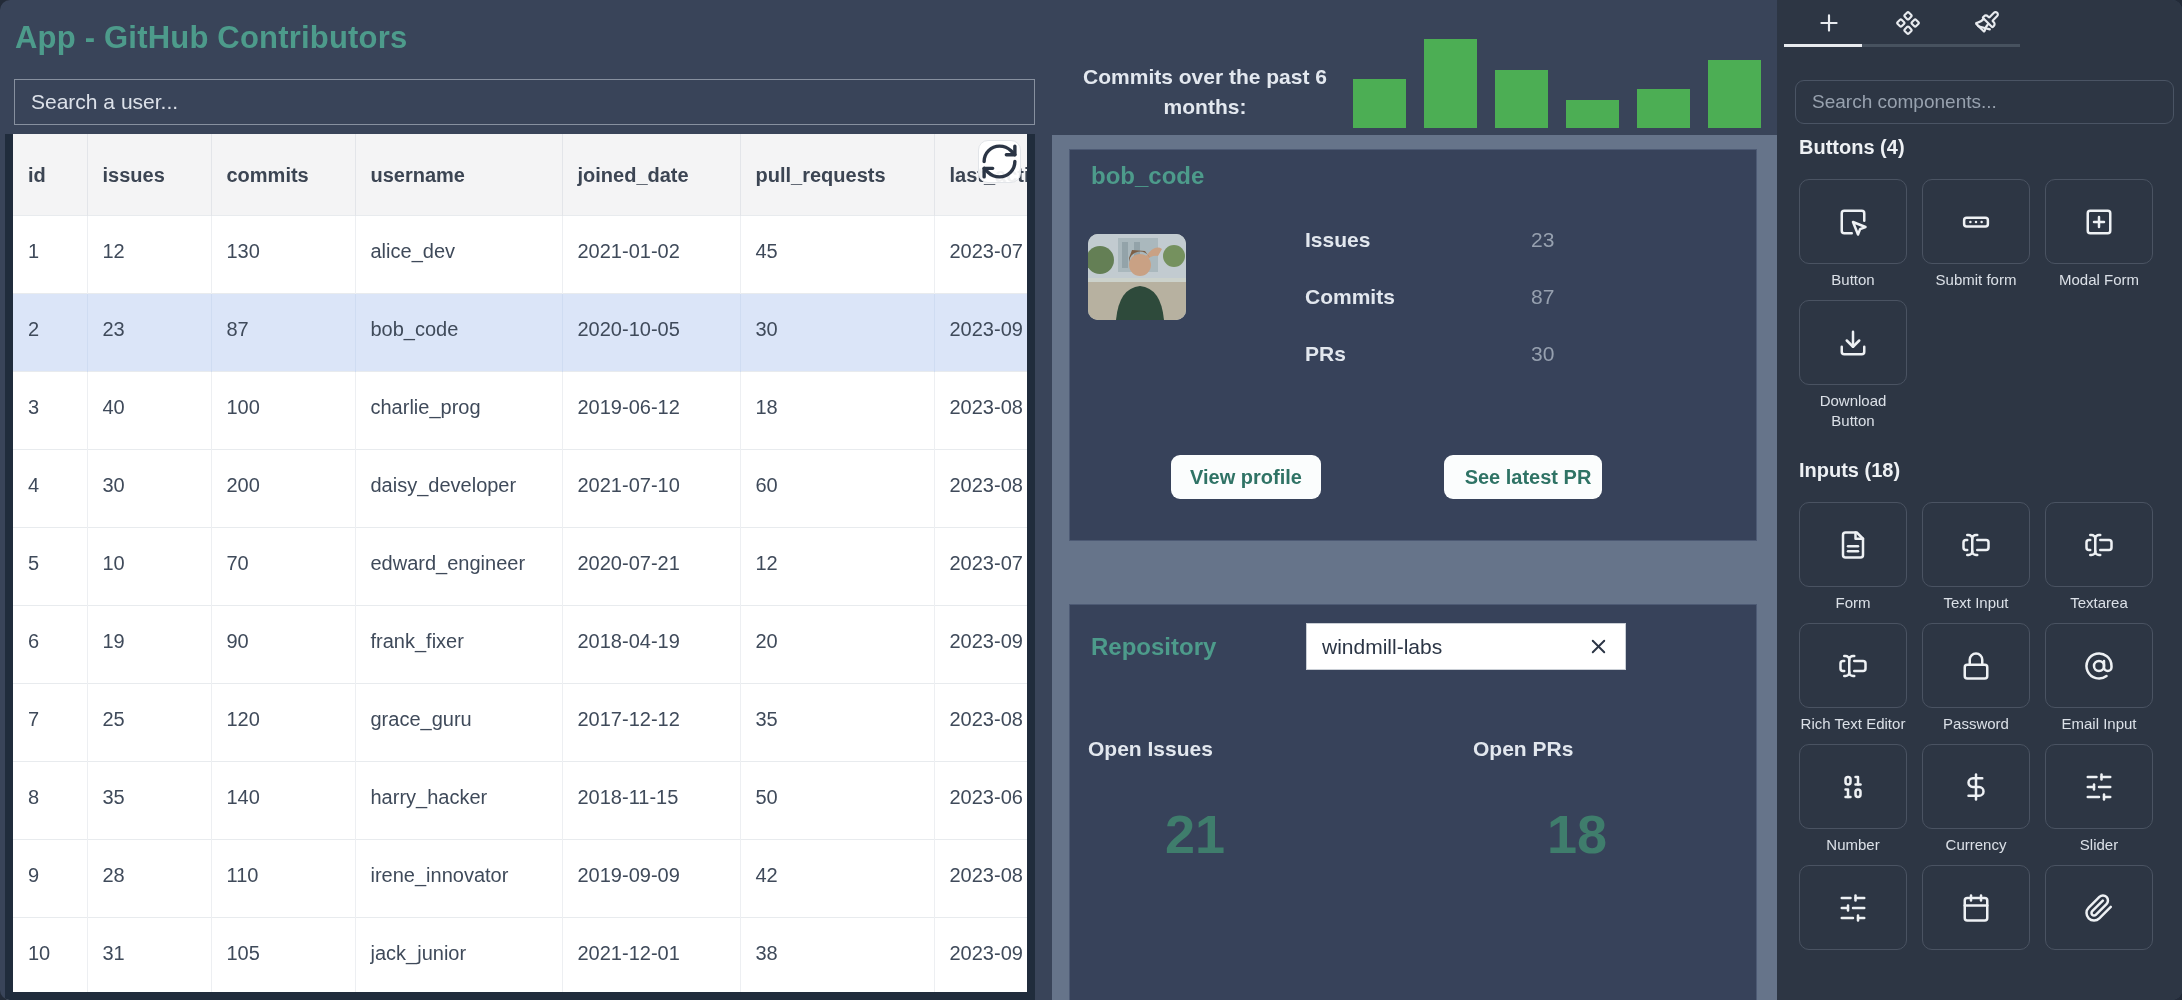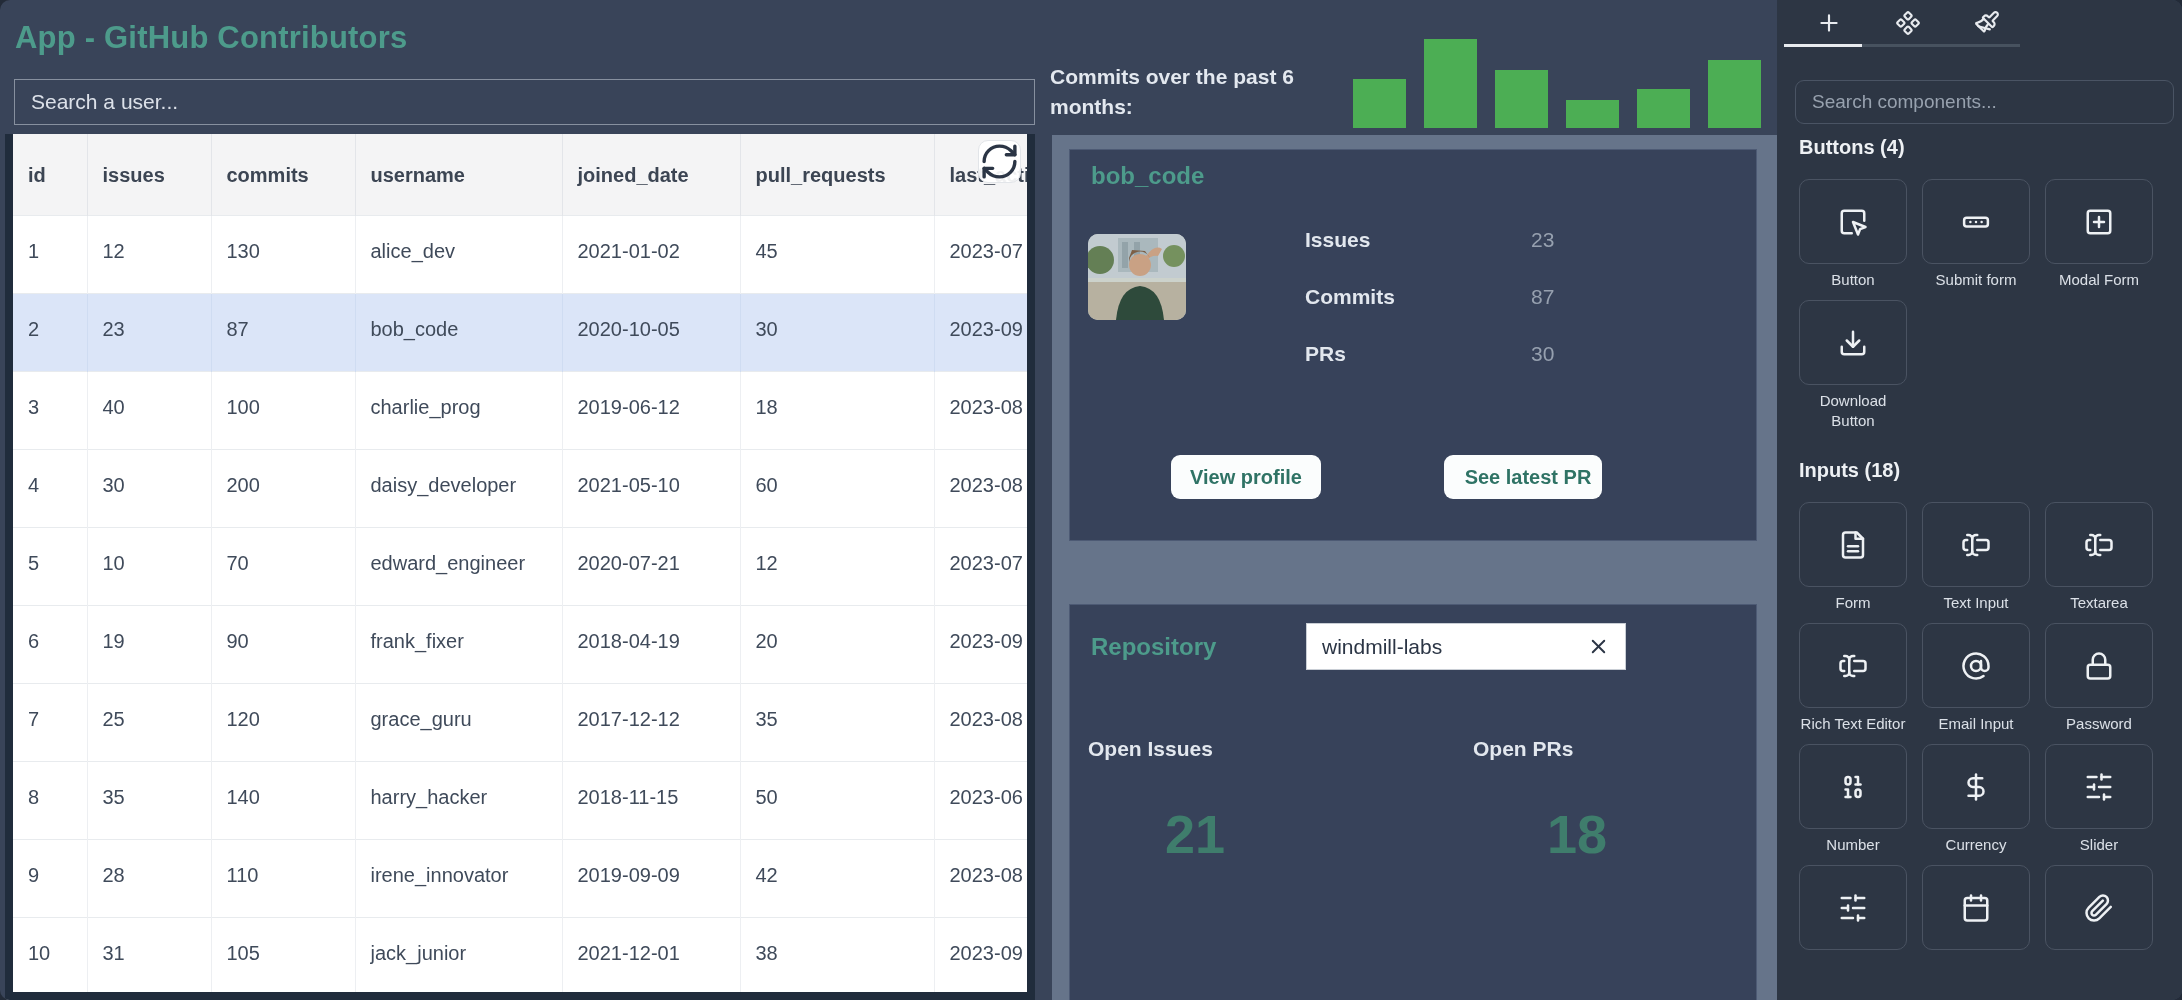--- a/index.html
+++ b/index.html
@@ -42,21 +42,21 @@
   tr.selected td { background:#dbe5f8; border-right-color:#cfdcf2; }
   .refresh-btn {
     position:absolute; top:6px; right:6px; width:43px; height:43px;
     background:rgba(255,255,255,.92); border:1px solid #e2e5e9; border-radius:10px;
     color:#2b3545; display:flex; align-items:center; justify-content:center; cursor:pointer; z-index:3;
   }
   .refresh-btn svg { width:23px; height:23px; }
   
   .chart-label {
     position:absolute; left:1050px; top:62px; width:310px;
-    font-size:21px; font-weight:600; color:#e3e8ef; line-height:30px;
+    font-size:21px; font-weight:600; color:#e3e8ef; line-height:30px;text-align:center;
   }
   .bar-chart {
     position:absolute; left:1353px; top:39px; width:412px; height:89px;
     display:flex; align-items:flex-end; gap:18px;
   }
   .bar { width:53px; }
   
   .panel {
     position:absolute; left:1052px; top:135px; width:725px; height:865px;
     background:#66748a; overflow:hidden;
@@ -190,21 +190,21 @@
             <td>charlie_prog</td>
             <td>2019-06-12</td>
             <td>18</td>
             <td>2023-08</td>
           </tr>
           <tr>
             <td>4</td>
             <td>30</td>
             <td>200</td>
             <td>daisy_developer</td>
-            <td>2021-05-10</td>
+            <td>2021-07-10</td>
             <td>60</td>
             <td>2023-08</td>
           </tr>
           <tr>
             <td>5</td>
             <td>10</td>
             <td>70</td>
             <td>edward_engineer</td>
             <td>2020-07-21</td>
             <td>12</td>
@@ -465,37 +465,37 @@
                   <path d="M9 7v10"></path>
                 </svg>
               </span>
             </div>
             <div class="comp-label">Rich Text Editor</div>
           </div>
           <div class="comp">
             <div class="tile">
               <span class="tile-icon" style="width: 30px; height: 30px;">
                 <svg viewBox="0 0 24 24" fill="none" stroke="currentColor" stroke-width="2" stroke-linecap="round" stroke-linejoin="round" style="width:100%;height:100%">
+                  <rect x="3" y="11" width="18" height="11" rx="2"></rect>
+                  <path d="M7 11V7a5 5 0 0 1 10 0v4"></path>
+                </svg>
+              </span>
+            </div>
+            <div class="comp-label">Password</div>
+          </div>
+          <div class="comp">
+            <div class="tile">
+              <span class="tile-icon" style="width: 30px; height: 30px;">
+                <svg viewBox="0 0 24 24" fill="none" stroke="currentColor" stroke-width="2" stroke-linecap="round" stroke-linejoin="round" style="width:100%;height:100%">
                   <circle cx="12" cy="12" r="4"></circle>
                   <path d="M16 8v5a3 3 0 0 0 6 0v-1a10 10 0 1 0-4 8"></path>
                 </svg>
               </span>
             </div>
             <div class="comp-label">Email Input</div>
-          </div>
-          <div class="comp">
-            <div class="tile">
-              <span class="tile-icon" style="width: 30px; height: 30px;">
-                <svg viewBox="0 0 24 24" fill="none" stroke="currentColor" stroke-width="2" stroke-linecap="round" stroke-linejoin="round" style="width:100%;height:100%">
-                  <rect x="3" y="11" width="18" height="11" rx="2"></rect>
-                  <path d="M7 11V7a5 5 0 0 1 10 0v4"></path>
-                </svg>
-              </span>
-            </div>
-            <div class="comp-label">Password</div>
           </div>
           <div class="comp">
             <div class="tile">
               <span class="tile-icon" style="width: 30px; height: 30px;">
                 <svg viewBox="0 0 24 24" fill="none" stroke="currentColor" stroke-width="2" stroke-linecap="round" stroke-linejoin="round" style="width:100%;height:100%">
                   <rect x="14" y="14" width="4" height="6" rx="2"></rect>
                   <rect x="6" y="4" width="4" height="6" rx="2"></rect>
                   <path d="M6 20h4"></path>
                   <path d="M14 10h4"></path>
                   <path d="M6 14h2v6"></path>

